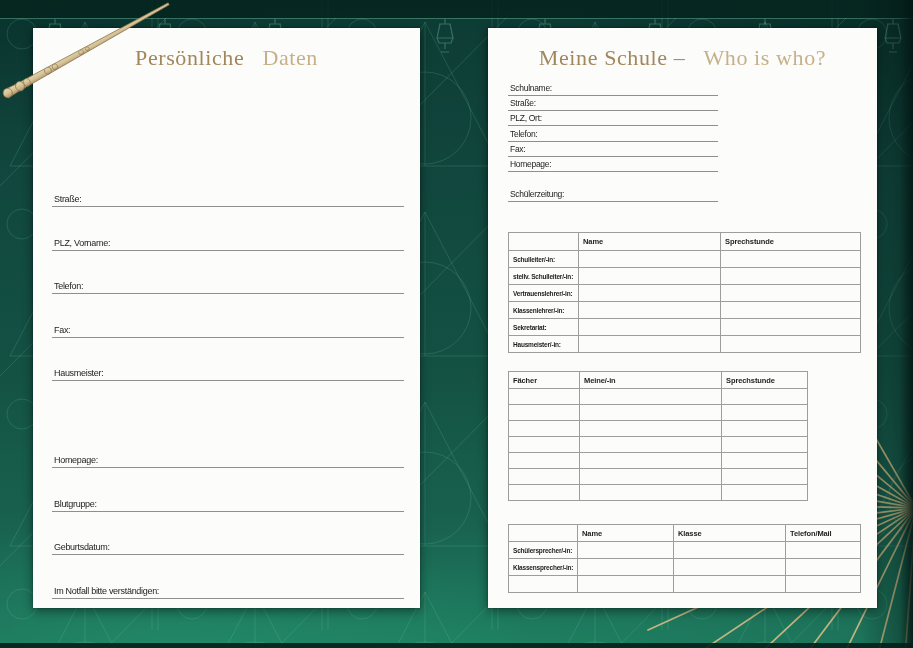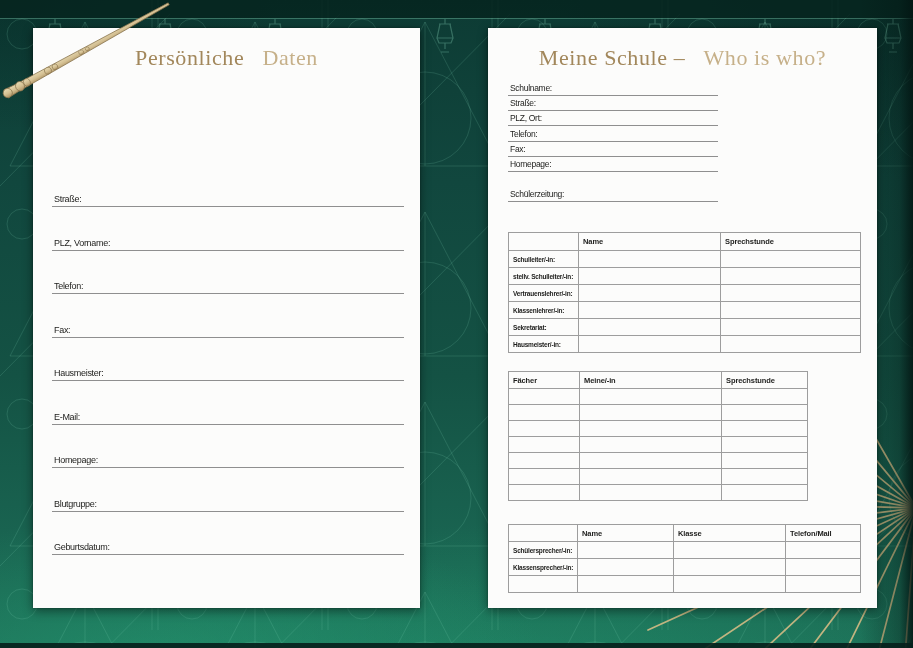--- a/index.html
+++ b/index.html
@@ -125,31 +125,31 @@
       </div>
     <div class="lfield" style="top:248px">
         <span class="flabel">Telefon:</span>
       </div>
     <div class="lfield" style="top:292px">
         <span class="flabel">Fax:</span>
       </div>
     <div class="lfield" style="top:335px">
         <span class="flabel">Hausmeister:</span>
       </div>
-    <div class="lfield" style="top:379px">
-        <span class="flabel">E-Mail:</span>
-      </div>
     <div class="lfield" style="top:422px">
         <span class="flabel">Homepage:</span>
       </div>
     <div class="lfield" style="top:466px">
         <span class="flabel">Blutgruppe:</span>
       </div>
     <div class="lfield" style="top:509px">
         <span class="flabel">Geburtsdatum:</span>
+      </div>
+    <div class="lfield" style="top:553px">
+        <span class="flabel">Im Notfall bitte verständigen:</span>
       </div>
   </div>
 
   <svg id="wand-svg" width="210" height="120" viewBox="0 0 210 120">
     <defs>
       <linearGradient id="wandGrad" x1="0" y1="0" x2="0" y2="1">
         <stop offset="0" stop-color="#e8dab2"></stop>
         <stop offset="0.55" stop-color="#d3bf92"></stop>
         <stop offset="1" stop-color="#ac9163"></stop>
       </linearGradient>

